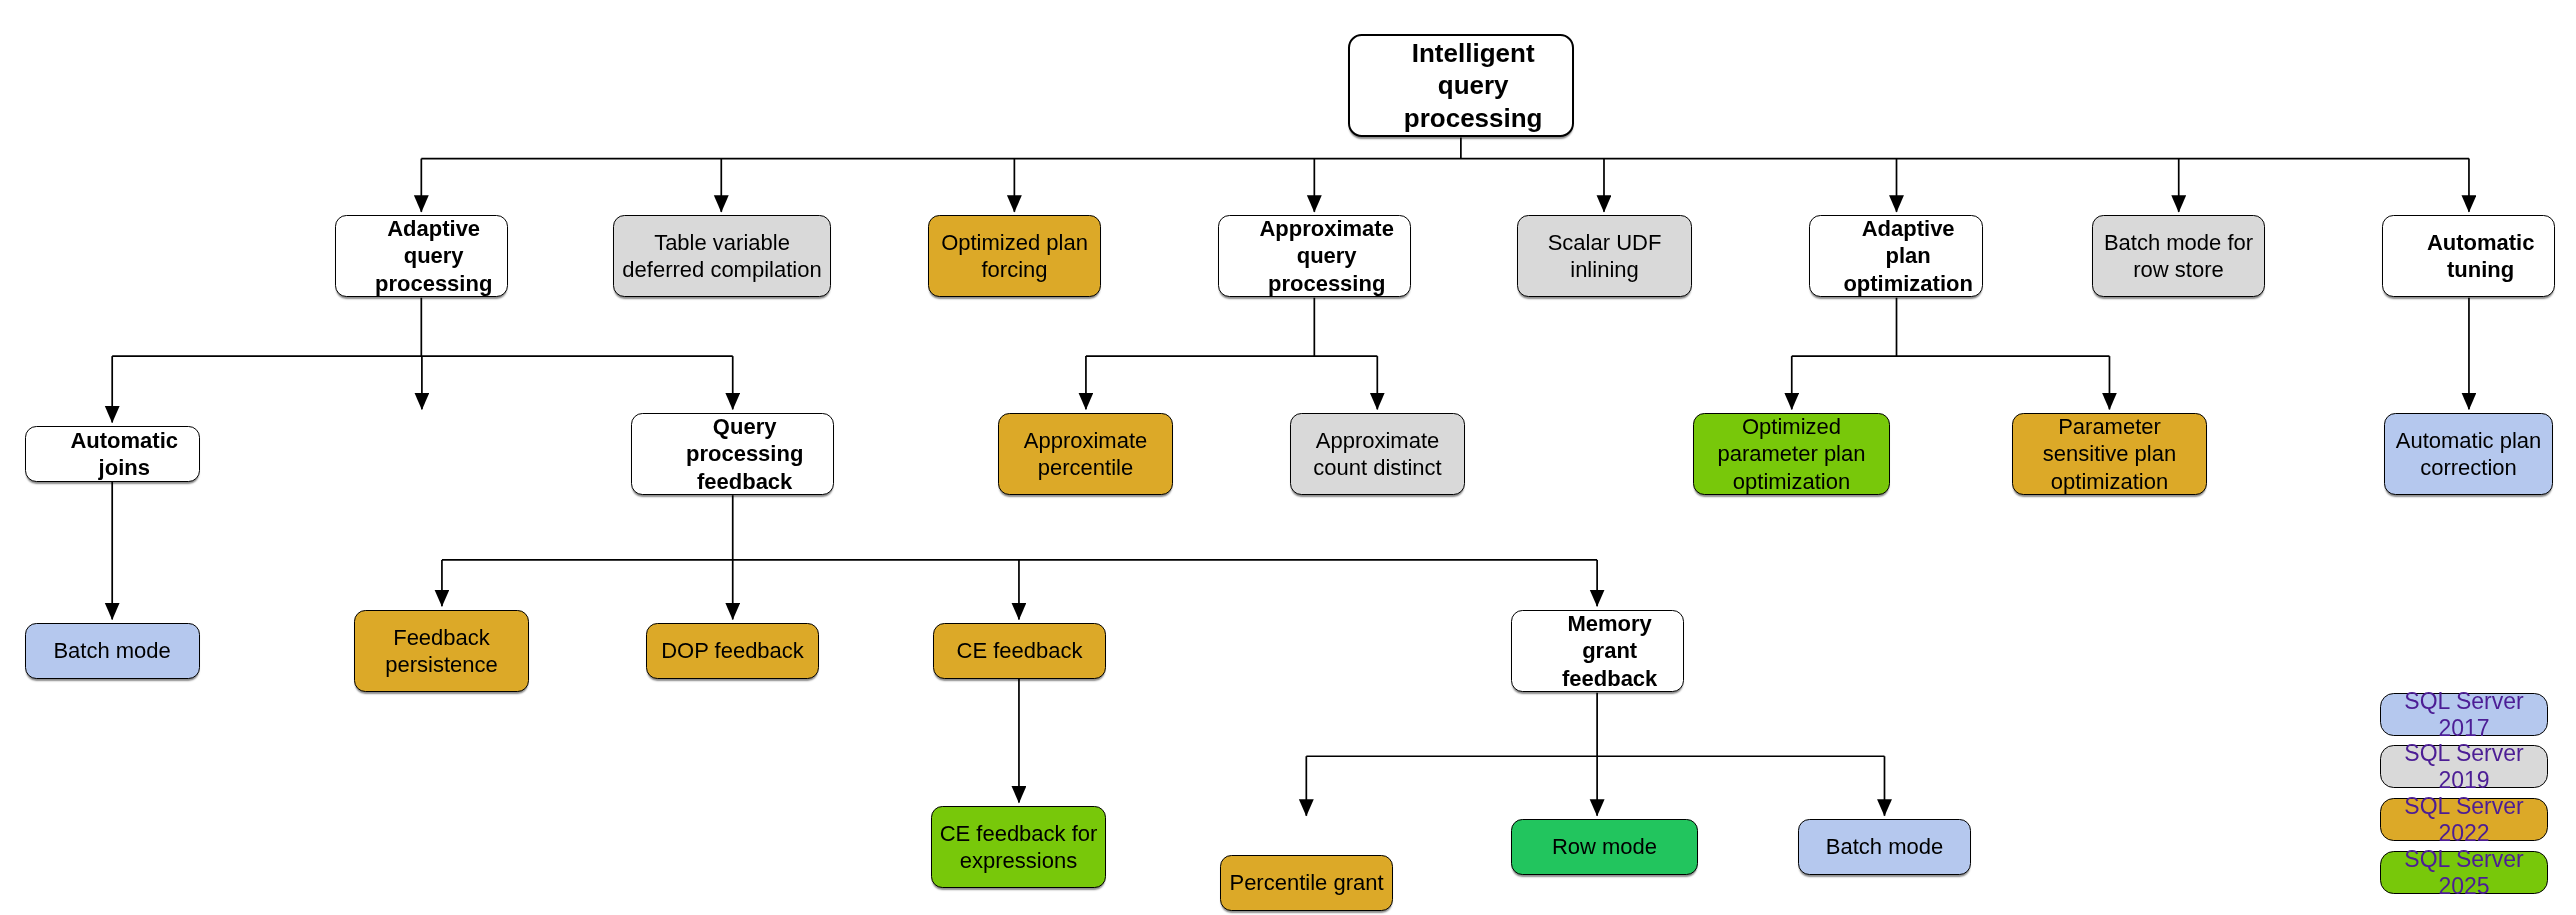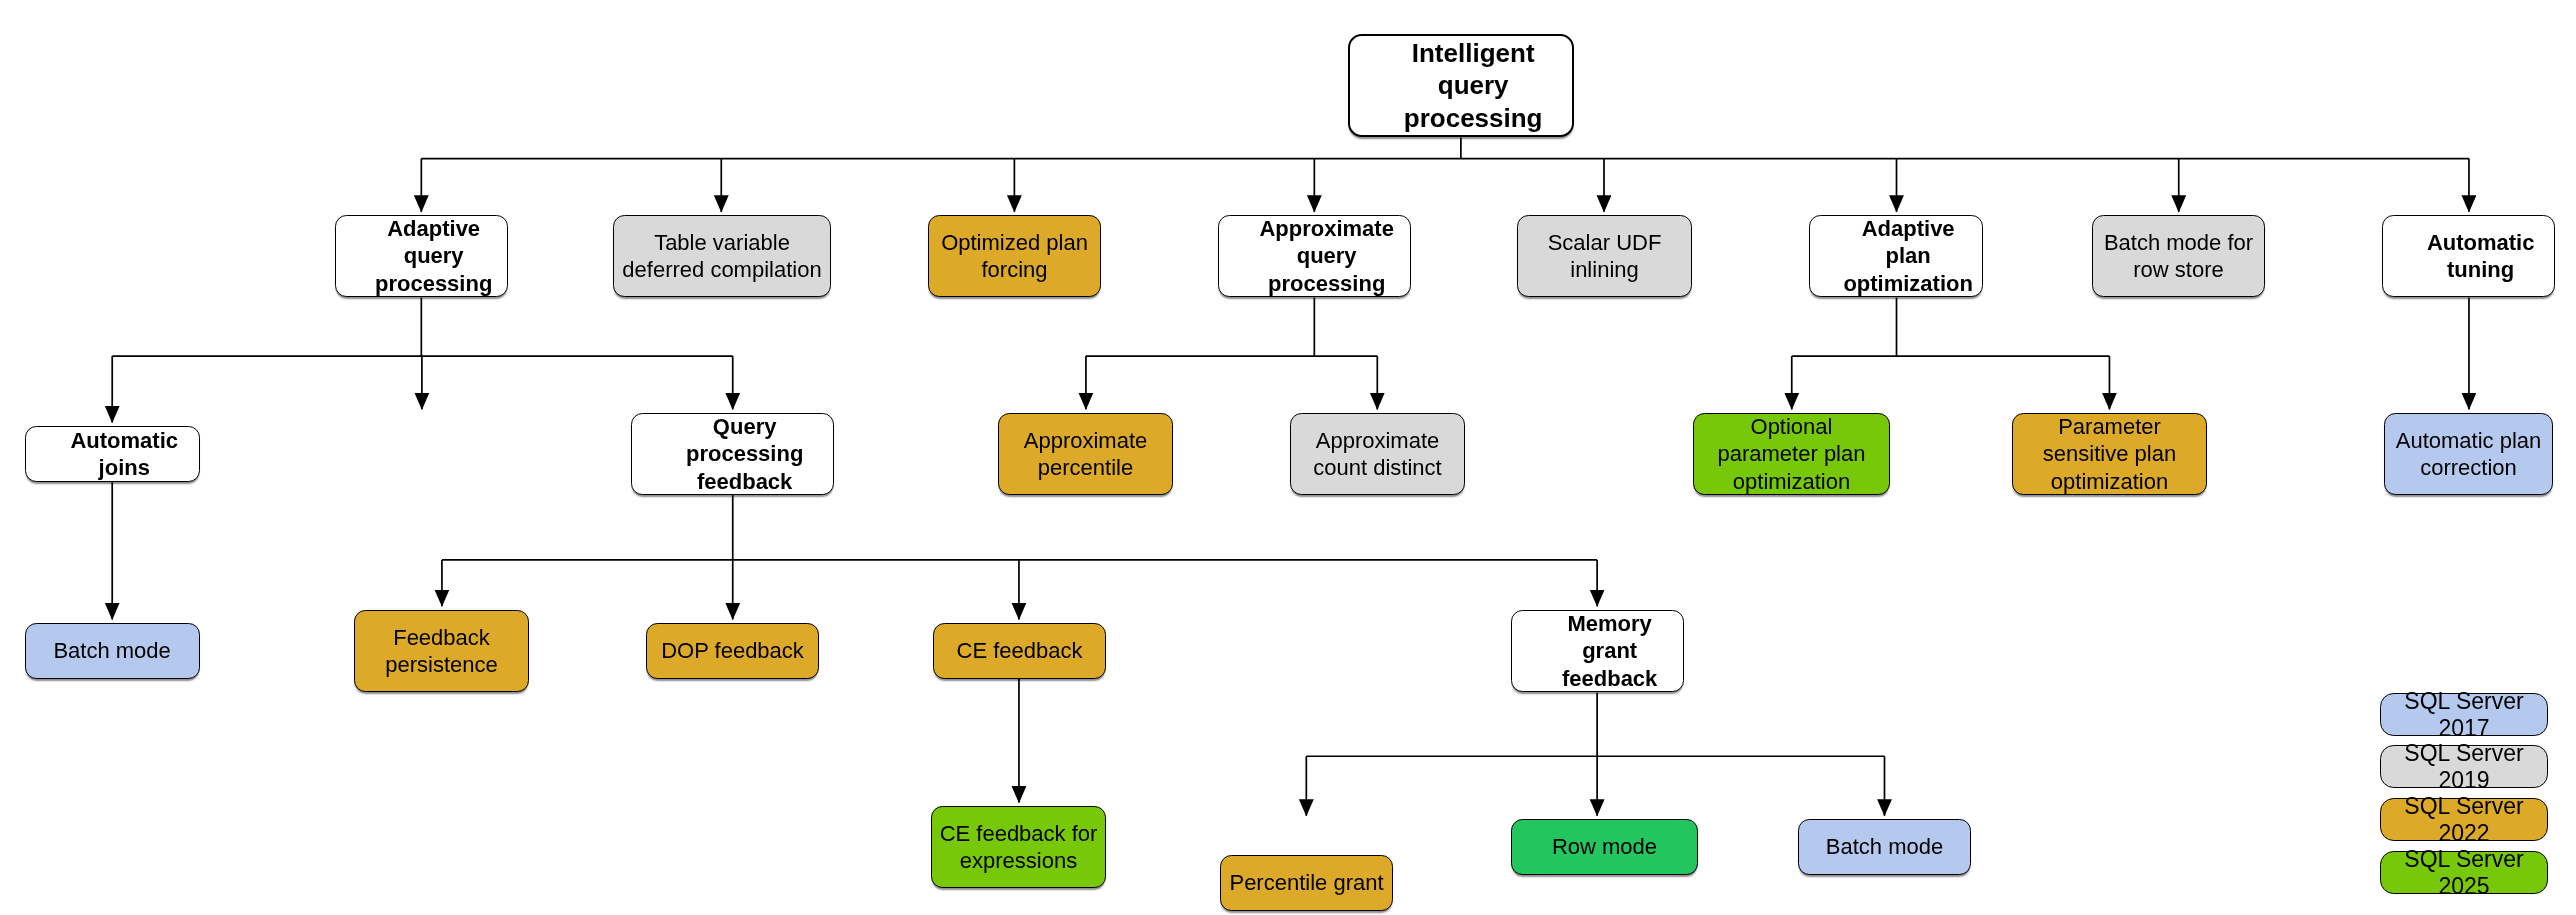--- a/index.html
+++ b/index.html
@@ -27,21 +27,21 @@
     box-shadow:0 2.3px 1.7px -1.1px rgba(0,0,0,0.45);
   }
   .node.hub{font-weight:bold;padding-left:30px;}
   .node.root{font-size:26px;line-height:1.25;border-width:2.3px;border-radius:13.7px;}
   .legend-pill{
     position:absolute;
     display:flex;align-items:center;justify-content:center;
     text-align:center;
     border:1.7px solid #000000;
     border-radius:13.7px;
-    color:#000000;
+    color:#4c1d95;
     font-size:23px;
     box-sizing:border-box;
   }
 </style>
 </head>
 <body>
 
 <div class="canvas">
 
   <svg class="edges" viewBox="0 0 4500 1600">
@@ -106,21 +106,21 @@
   <div class="node hub" style="left: 1218px; top: 215px; width: 193px; height: 82px; background-color: rgb(255, 255, 255);">Approximate query processing</div>
   <div class="node" style="left: 1517px; top: 215px; width: 175px; height: 82px; background-color: rgb(217, 217, 217);">Scalar UDF inlining</div>
   <div class="node hub" style="left: 1809px; top: 215px; width: 174px; height: 82px; background-color: rgb(255, 255, 255);">Adaptive plan optimization</div>
   <div class="node" style="left: 2092px; top: 215px; width: 173px; height: 82px; background-color: rgb(217, 217, 217);">Batch mode for row store</div>
   <div class="node hub" style="left: 2382px; top: 215px; width: 173px; height: 82px; background-color: rgb(255, 255, 255);">Automatic tuning</div>
 
   <div class="node hub" style="left: 24.6px; top: 426px; width: 175px; height: 56px; background-color: rgb(255, 255, 255);">Automatic joins</div>
   <div class="node" style="left: 998px; top: 413px; width: 175px; height: 82px; background-color: rgb(220, 169, 40);">Approximate percentile</div>
   <div class="node hub" style="left: 631px; top: 413px; width: 203px; height: 82px; background-color: rgb(255, 255, 255);">Query processing feedback</div>
   <div class="node" style="left: 1290px; top: 413px; width: 175px; height: 82px; background-color: rgb(217, 217, 217);">Approximate count distinct</div>
-  <div class="node" style="left: 1693px; top: 413px; width: 197px; height: 82px; background-color: rgb(120, 200, 10);">Optional parameter plan optimization</div>
+  <div class="node" style="left: 1693px; top: 413px; width: 197px; height: 82px; background-color: rgb(120, 200, 10);">Optimized parameter plan optimization</div>
   <div class="node" style="left: 2012px; top: 413px; width: 195px; height: 82px; background-color: rgb(220, 169, 40);">Parameter sensitive plan optimization</div>
   <div class="node" style="left: 2384px; top: 413px; width: 169px; height: 82px; background-color: rgb(181, 200, 238);">Automatic plan correction</div>
 
   <div class="node" style="left: 24.6px; top: 623px; width: 175px; height: 56px; background-color: rgb(181, 200, 238);">Batch mode</div>
   <div class="node" style="left: 354px; top: 610px; width: 175px; height: 82px; background-color: rgb(220, 169, 40);">Feedback persistence</div>
   <div class="node" style="left: 646px; top: 623px; width: 173px; height: 56px; background-color: rgb(220, 169, 40);">DOP feedback</div>
   <div class="node" style="left: 933px; top: 623px; width: 173px; height: 56px; background-color: rgb(220, 169, 40);">CE feedback</div>
   <div class="node hub" style="left: 1511px; top: 610px; width: 173px; height: 82px; background-color: rgb(255, 255, 255);">Memory grant feedback</div>
 
   <div class="node" style="left: 931px; top: 806px; width: 175px; height: 82px; background-color: rgb(120, 200, 10);">CE feedback for expressions</div>

